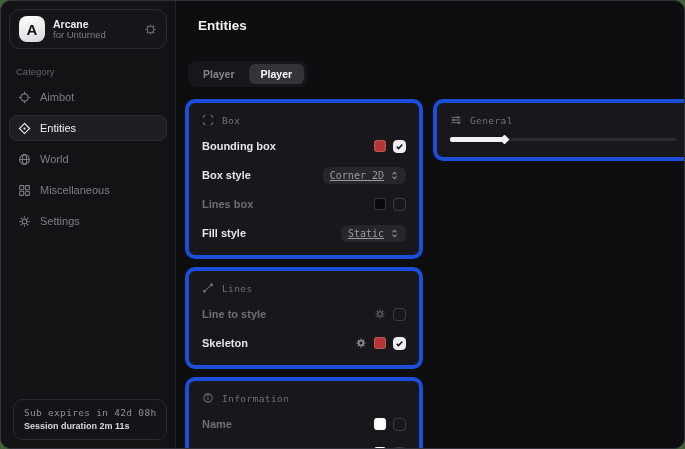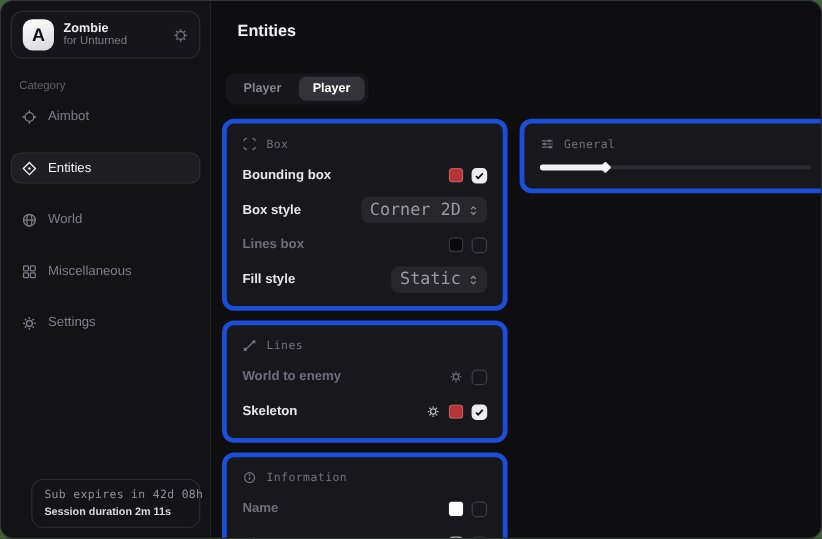--- a/index.html
+++ b/index.html
@@ -42,36 +42,36 @@
     flex:0 0 26px;
   }
   .app-meta { flex:1; line-height:1.15; }
   .app-name { font-size:10.5px; font-weight:bold; color:#ededf0; }
   .app-sub  { font-size:9.5px; color:#7c7c84; }
   .app-gear { color:#6c6c74; display:flex; cursor:pointer; }
   .category-label {
     margin:17px 0 7px 7px;
     font-size:9.5px; color:#606068;
   }
-  .nav { display:flex; flex-direction:column; gap:17px; }
+  .nav { display:flex; flex-direction:column; gap:5px; }
   .nav-item {
     display:flex; align-items:center; gap:9px;
     height:26px; padding:0 8px;
     border-radius:8px; border:1px solid transparent;
     color:#7e7e88; font-size:11px; font-weight:500;
     cursor:pointer;
   }
   .nav-item.selected {
     background:#1e1e23;
     border-color:#2e2e35;
     color:#f2f2f4;
   }
   .nav-item .nicon { display:flex; color:inherit; }
   .sub-card {
-    position:absolute; left:25px; right:8px; bottom:8px;
+    position:absolute; left:12px; right:8px; bottom:8px;
     border:1px solid #2a2a30; border-radius:10px;
     background:#141418;
     padding:7px 10px 8px 10px;
   }
   .sub-line1 {
     font-family:"DejaVu Sans Mono", monospace;
     font-size:9.5px; color:#8f8f98; letter-spacing:0.3px;
     white-space:nowrap;
   }
   .sub-line2 {
@@ -133,22 +133,23 @@
     border:1px solid #3d3d46; background:transparent;
     display:flex; align-items:center; justify-content:center;
     color:transparent; cursor:pointer;
   }
   .checkbox.checked { background:#ededf0; border-color:#ededf0; color:#101013; }
   .select {
     display:flex; align-items:center; gap:6px;
     background:#26262b; border-radius:6px;
     padding:3px 7px;
     font-family:"DejaVu Sans Mono", monospace;
-    font-size:14px; color:#9a9aa2;
+    font-size:10px; color:#9a9aa2;
     cursor:pointer;
+    text-decoration:underline;
   }
   .select .sicon { display:flex; color:#8a8a92; }
   .gear-mini { display:flex; color:#6c6c76; cursor:pointer; }
   .gear-mini.bright { color:#b9b9c2; }
   
   .gen-row {
     margin-top:10px;
     display:flex; align-items:center; justify-content:space-between;
   }
   .gen-value {
@@ -173,21 +174,21 @@
 </head>
 <body>
 
 <div class="window">
 
   <div class="sidebar">
 
     <div class="app-card">
       <div class="logo">A</div>
       <div class="app-meta">
-        <div class="app-name">Zombie</div>
+        <div class="app-name">Arcane</div>
         <div class="app-sub">for Unturned</div>
       </div>
       <div class="app-gear">
         <svg width="13" height="13" viewBox="0 0 16 16" fill="none" stroke="currentColor" stroke-width="1.4">
           <circle cx="8" cy="8" r="4"></circle>
           <path d="M8 1.5v2M8 12.5v2M1.5 8h2M12.5 8h2M3.4 3.4l1.4 1.4M11.2 11.2l1.4 1.4M12.6 3.4l-1.4 1.4M4.8 11.2l-1.4 1.4"></path>
         </svg>
       </div>
     </div>
 
@@ -330,21 +331,21 @@
               <svg width="12" height="12" viewBox="0 0 16 16" fill="currentColor" stroke="currentColor" stroke-width="1.4">
                 <path d="M4 12L12 4" fill="none"></path>
                   <rect x="1.5" y="10.5" width="3.5" height="3.5" rx="0.8" stroke="none"></rect>
                   <rect x="11" y="2" width="3.5" height="3.5" rx="0.8" stroke="none"></rect>
               </svg>
             </span>
             <span>Lines</span>
           </div>
 
           <div class="row dim">
-            <span class="row-label">World to enemy</span>
+            <span class="row-label">Line to style</span>
             <span class="controls">
               <span class="gear-mini">
                 <svg width="12" height="12" viewBox="0 0 16 16" fill="none" stroke="currentColor" stroke-width="1.4">
                   <circle cx="8" cy="8" r="3"></circle>
                   <path d="M8 2v1.8M8 12.2V14M2 8h1.8M12.2 8H14M3.8 3.8l1.3 1.3M10.9 10.9l1.3 1.3M12.2 3.8l-1.3 1.3M5.1 10.9l-1.3 1.3"></path>
                 </svg>
               </span>
               <span class="checkbox">
                 <svg width="9" height="9" viewBox="0 0 16 16" fill="none" stroke="currentColor" stroke-width="2.6">
                     <path d="M3 8.5l3.2 3.2L13 4.5"></path>

